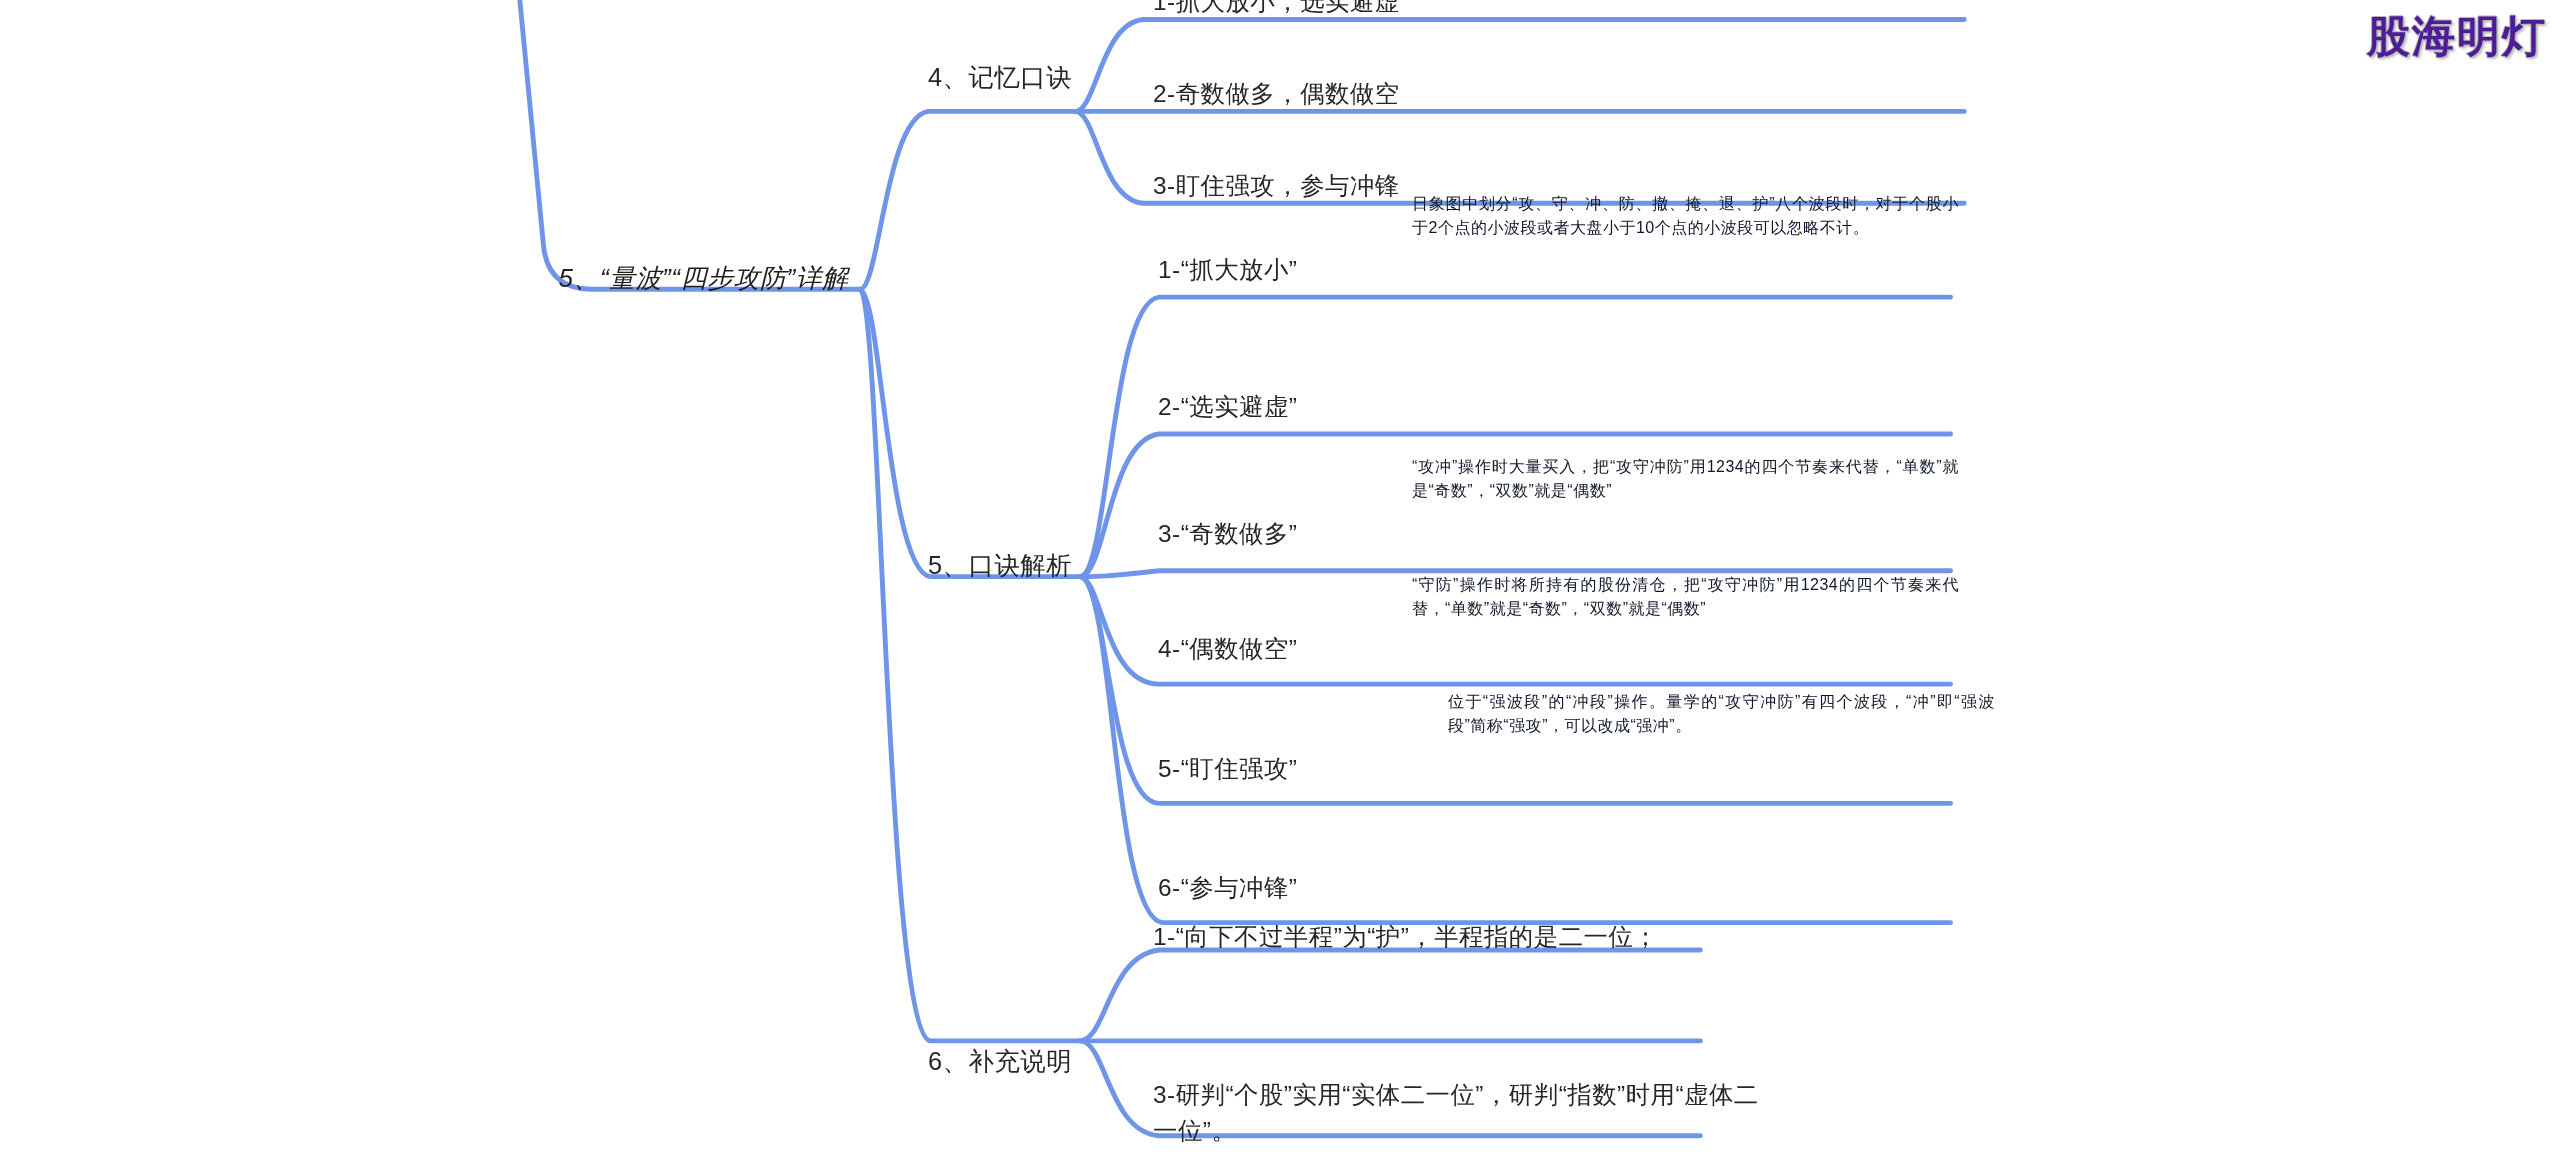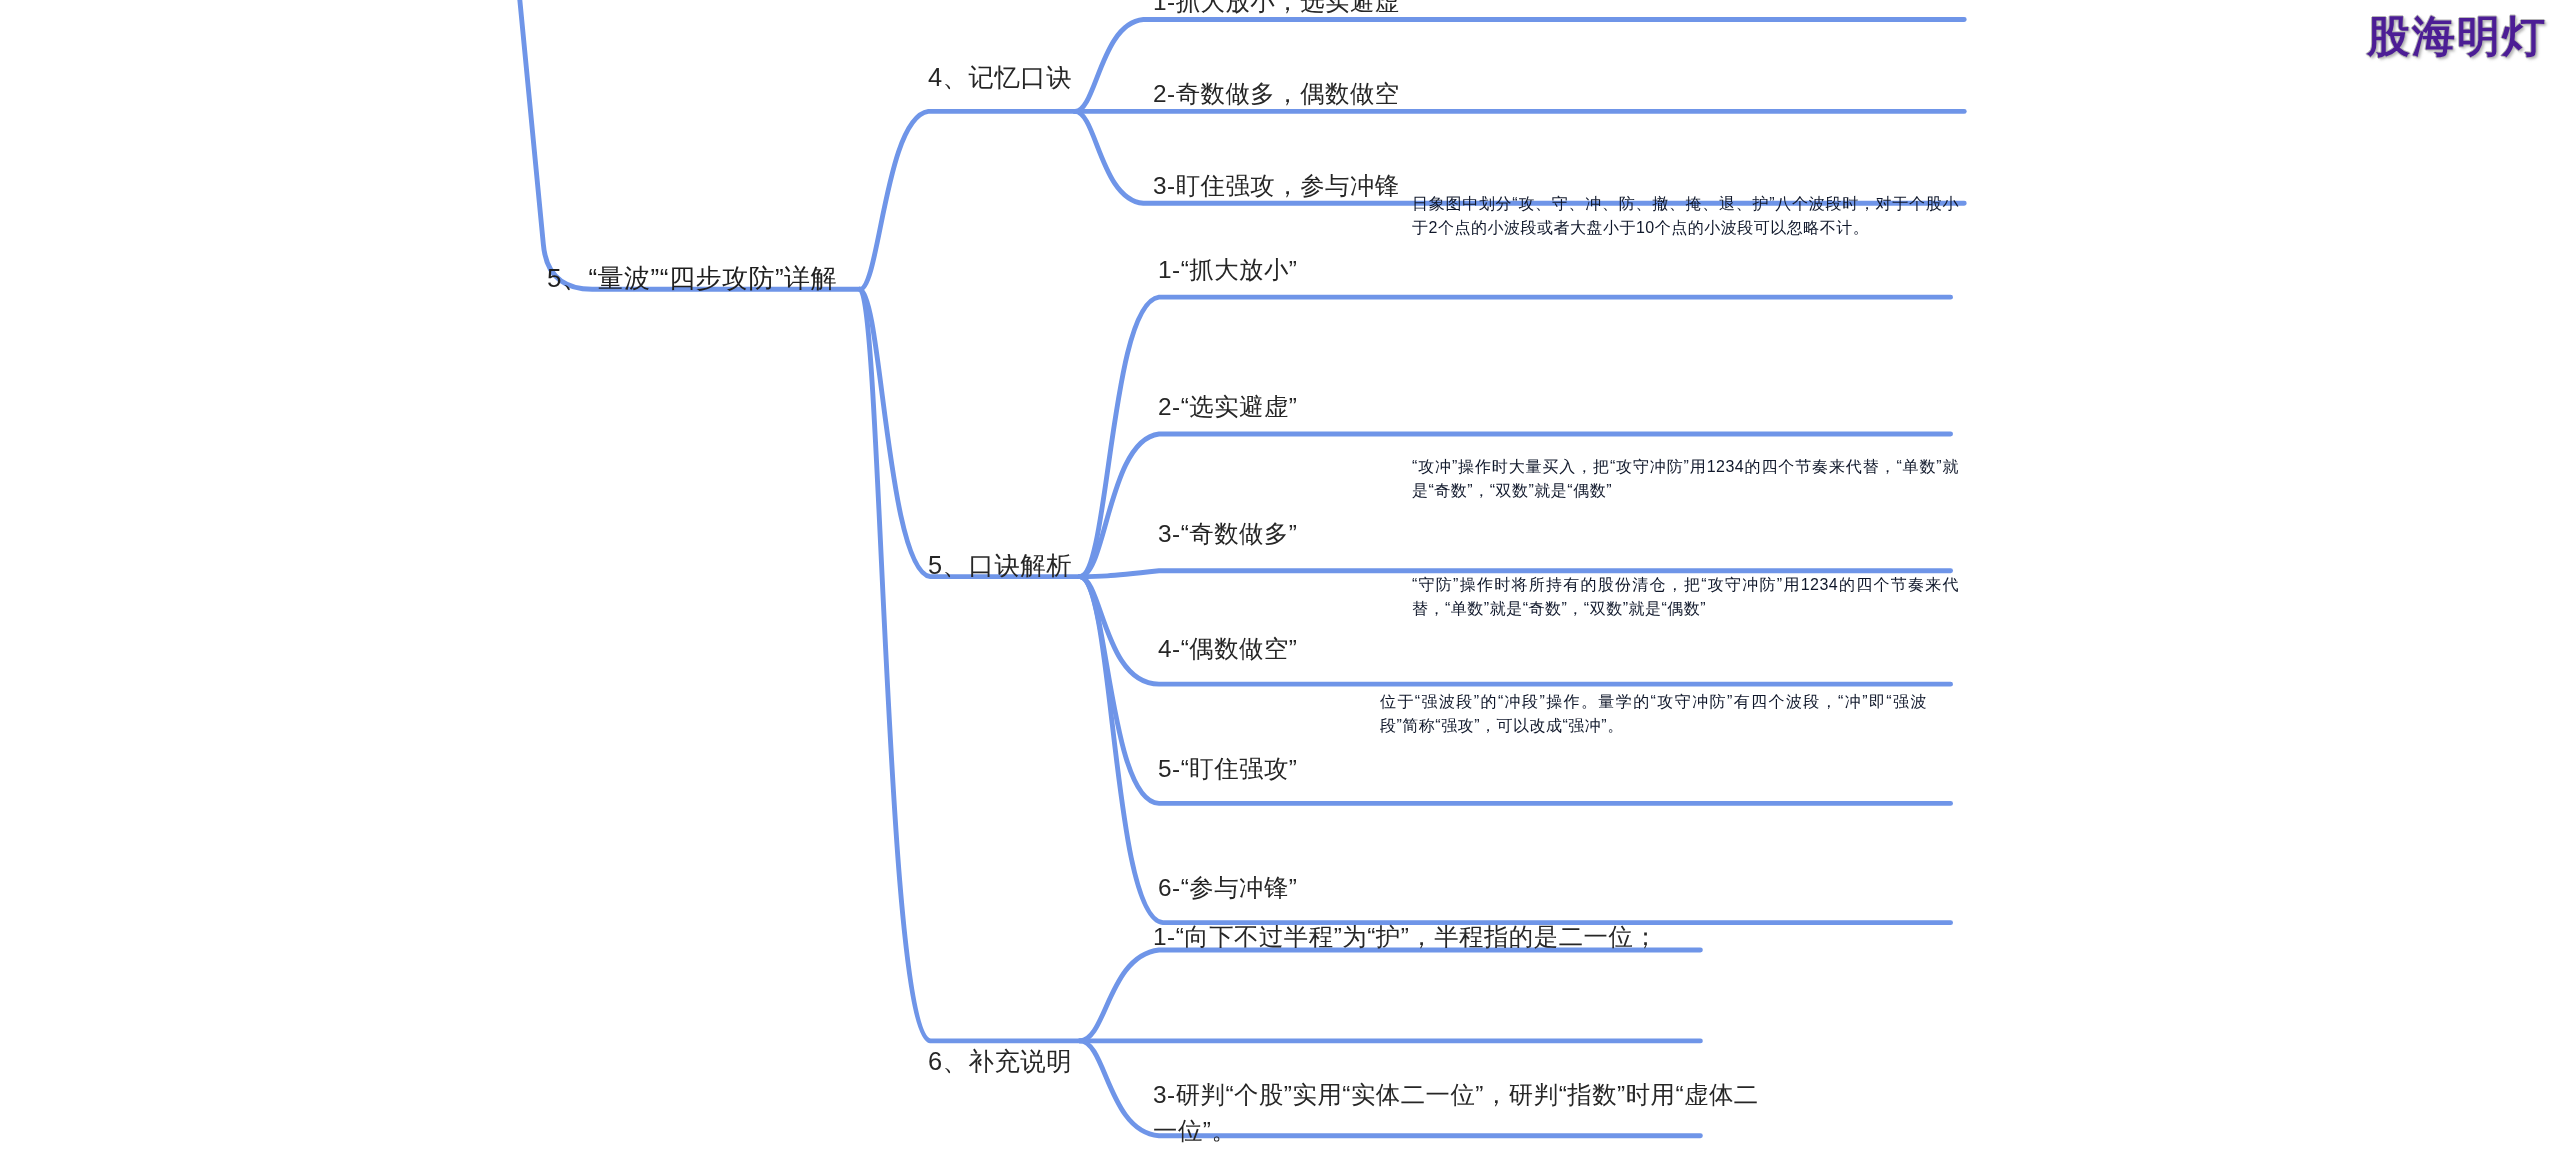--- a/index.html
+++ b/index.html
@@ -91,21 +91,21 @@
       <path d="M 1105 590 C 1140 592 1138 940 1190 944 L 1996 944"></path>
 
       <path d="M 1105 1065 C 1132 1065 1134 978 1186 972 L 1740 972"></path>
       <path d="M 1105 1065 L 1160 1065 L 1740 1065"></path>
       <path d="M 1105 1065 C 1132 1065 1134 1158 1186 1162 L 1740 1162"></path>
     </g>
   </svg>
 
   <div class="watermark">股海明灯</div>
 
-  <div class="node lvl1" style="left:547px;top:259px;width:313px;text-align:left;">5、“量波”“四步攻防”详解</div>
+  <div class="node lvl1" style="left:547px;top:259px;width:313px;text-align:center;font-style:italic;">5、“量波”“四步攻防”详解</div>
 
   <div class="node lvl2" style="left:928px;top:59px;width:195px;">4、记忆口诀</div>
 
   <div class="node lvl3" style="left:1153px;top:-15.6px;width:801px;">1-抓大放小，选实避虚</div>
   <div class="node lvl3" style="left:1153px;top:76px;width:801px;">2-奇数做多，偶数做空</div>
   <div class="node lvl3" style="left:1153px;top:168px;width:801px;">3-盯住强攻，参与冲锋</div>
 
   <div class="node lvl2" style="left:928px;top:547px;width:205px;">5、口诀解析</div>
 
   <div class="node lvl3" style="left:1158px;top:252px;width:244px;">1-“抓大放小”</div>
@@ -113,21 +113,21 @@
 
   <div class="node lvl3" style="left:1158px;top:389px;width:244px;">2-“选实避虚”</div>
 
   <div class="node lvl3" style="left:1158px;top:516px;width:244px;">3-“奇数做多”</div>
   <div class="node para" style="left:1412px;top:455px;width:547px;">“攻冲”操作时大量买入，把“攻守冲防”用1234的四个节奏来代替，“单数”就是“奇数”，“双数”就是“偶数”</div>
 
   <div class="node lvl3" style="left:1158px;top:631px;width:244px;">4-“偶数做空”</div>
   <div class="node para" style="left:1412px;top:573px;width:547px;">“守防”操作时将所持有的股份清仓，把“攻守冲防”用1234的四个节奏来代替，“单数”就是“奇数”，“双数”就是“偶数”</div>
 
   <div class="node lvl3" style="left:1158px;top:751px;width:244px;">5-“盯住强攻”</div>
-  <div class="node para" style="left:1380px;top:690px;width:547px;">位于“强波段”的“冲段”操作。量学的“攻守冲防”有四个波段，“冲”即“强波段”简称“强攻”，可以改成“强冲”。</div>
+  <div class="node para" style="left:1448px;top:690px;width:547px;">位于“强波段”的“冲段”操作。量学的“攻守冲防”有四个波段，“冲”即“强波段”简称“强攻”，可以改成“强冲”。</div>
 
   <div class="node lvl3" style="left:1158px;top:870px;width:244px;">6-“参与冲锋”</div>
 
   <div class="node lvl2" style="left:928px;top:1011px;width:205px;margin-top:32px;">6、补充说明</div>
 
   <div class="node lvl3" style="left:1153px;top:919px;width:665px;">1-“向下不过半程”为“护”，半程指的是二一位；</div>
   <div class="node lvl3" style="left:1153px;top:1077px;width:606px;">3-研判“个股”实用“实体二一位”，研判“指数”时用“虚体二一位”。</div>
 
 </div>
 

